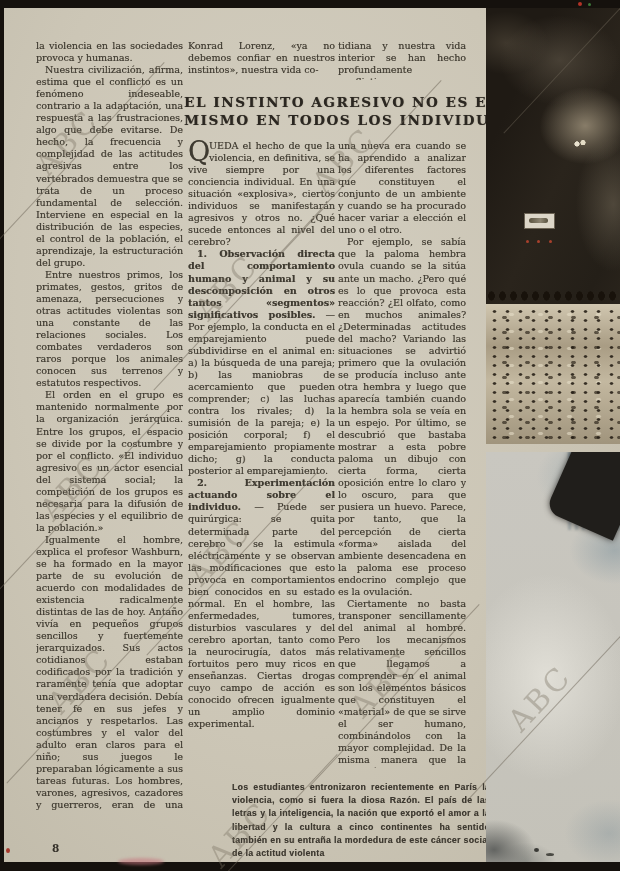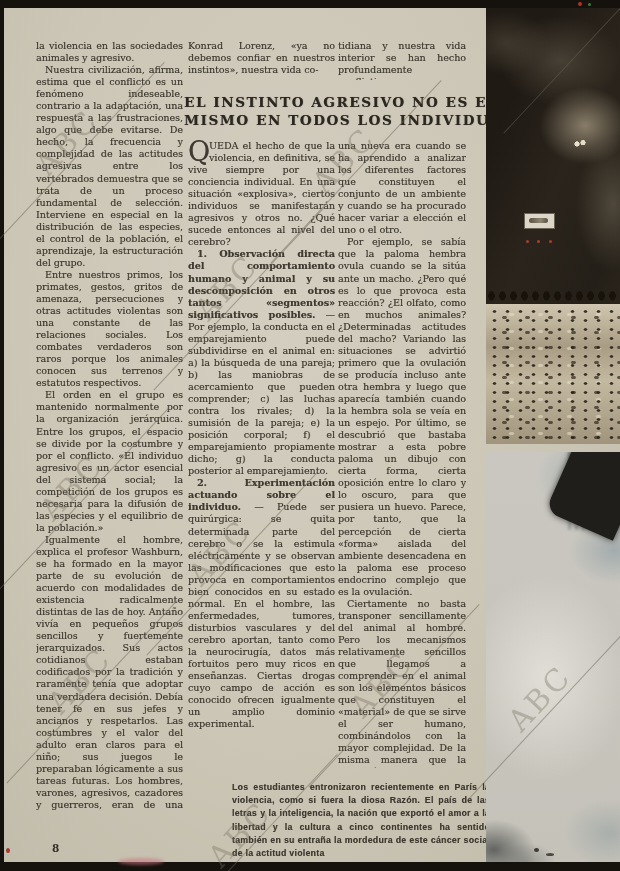--- a/index.html
+++ b/index.html
@@ -166,21 +166,21 @@
   .wm5{left:227px;top:146px;} .wm6{left:103px;top:538px;}
   .wm7{left:265px;top:670px;} .wm8{left:123px;top:820px;}
   .wm9{left:423px;top:684px;} .wm10{left:460px;top:16px;}
 </style>
 </head>
 <body>
 
 <div class="paper"></div>
 
 <div class="col col-left">
-  <p class="cont">la violencia en las sociedades animales y agresivo.</p>
+  <p class="cont">la violencia en las sociedades provoca y humanas.</p>
   <p>Nuestra civilización, afirma, estima que el conflicto es un fenómeno indeseable, contrario a la adaptación, una respuesta a las frustraciones, algo que debe evitarse. De hecho, la frecuencia y complejidad de las actitudes agresivas entre los vertebrados demuestra que se trata de un proceso fundamental de selección. Interviene en especial en la distribución de las especies, el control de la población, el aprendizaje, la estructuración del grupo.</p>
   <p>Entre nuestros primos, los primates, gestos, gritos de amenaza, persecuciones y otras actitudes violentas son una constante de las relaciones sociales. Los combates verdaderos son raros porque los animales conocen sus terrenos y estatutos respectivos.</p>
   <p>El orden en el grupo es mantenido normalmente por la organización jerárquica. Entre los grupos, el espacio se divide por la costumbre y por el conflicto. «El individuo agresivo es un actor esencial del sistema social; la competición de los grupos es necesaria para la difusión de las especies y el equilibrio de la población.»</p>
   <p>Igualmente el hombre, explica el profesor Washburn, se ha formado en la mayor parte de su evolución de acuerdo con modalidades de existencia radicalmente distintas de las de hoy. Antaño vivía en pequeños grupos sencillos y fuertemente jerarquizados. Sus actos cotidianos estaban codificados por la tradición y raramente tenía que adoptar una verdadera decisión. Debía tener fe en sus jefes y ancianos y respetarlos. Las costumbres y el valor del adulto eran claros para el niño; sus juegos le preparaban lógicamente a sus tareas futuras. Los hombres, varones, agresivos, cazadores y guerreros, eran de una importancia vital para el grupo. La fuerte mortalidad obligaba a las mujeres a engendrar al máximo de las capacidades biológicas, etc.</p>
 
 </div>
 
 <div class="col intro-mid">
   <p class="cont">Konrad Lorenz, «ya no debemos confiar en nuestros instintos», nuestra vida co-</p>
 </div>

